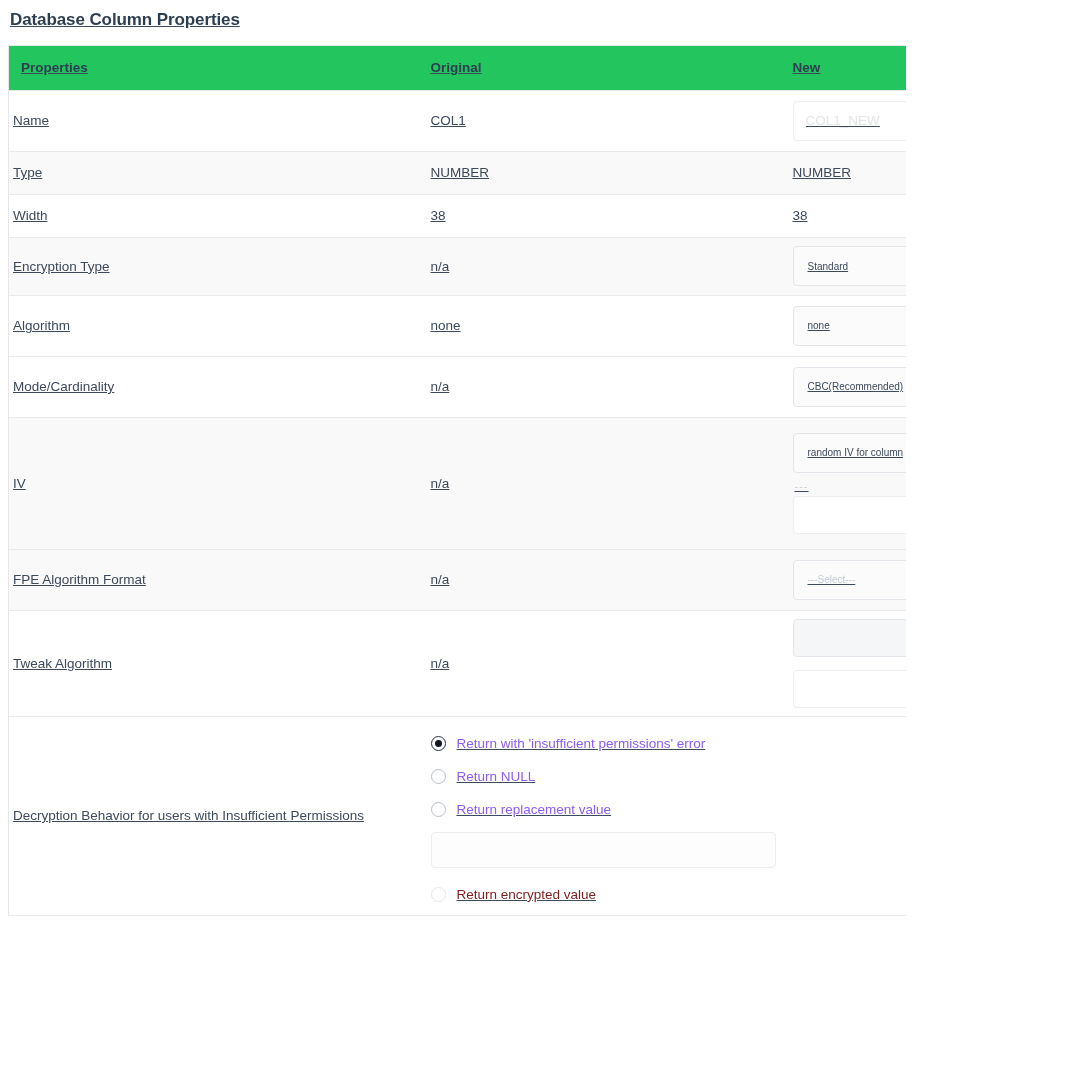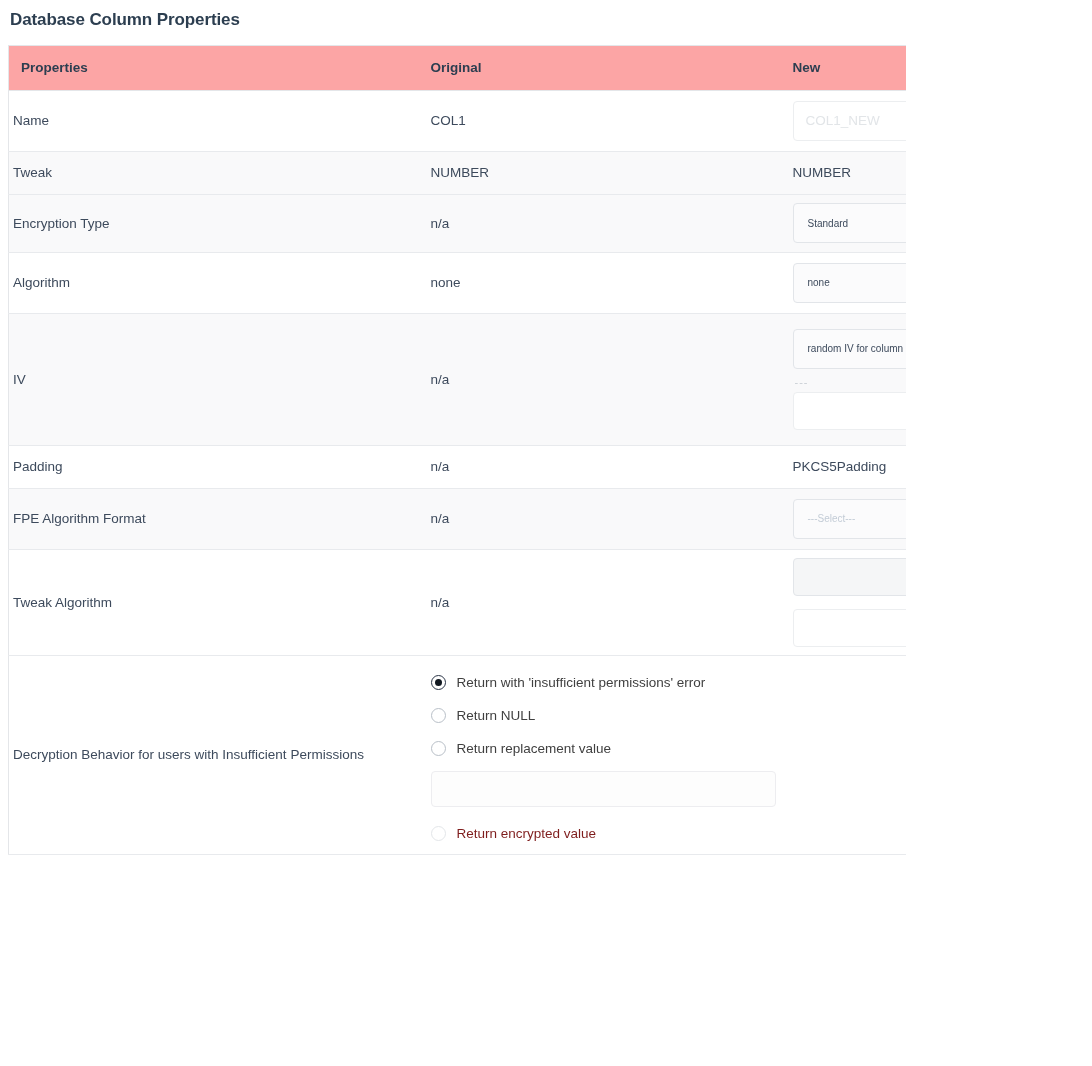--- a/index.html
+++ b/index.html
@@ -10,20 +10,21 @@
     background: #ffffff;
     font-family: "Liberation Sans", "DejaVu Sans", sans-serif;
     color: #3d4a5c;
   }
   .page {
     width: 906px;
     height: 1066px;
     position: relative;
     overflow: hidden;
     background: #ffffff;
+    text-decoration: underline;
   }
 
   .page-title {
     font-size: 17px;
     font-weight: bold;
     color: #2c3e50;
     padding: 8px 0 0 10px;
     letter-spacing: -0.1px;
     line-height: 1.4;
   }
@@ -39,21 +40,21 @@
   }
   .props-table tr { border-bottom: 1px solid #e8eaed; }
   .props-table th, .props-table td {
     text-align: left;
     vertical-align: middle;
     padding: 0 12px;
     font-size: 13.5px;
     color: #3d4a5c;
   }
   .props-table thead tr {
-    background: #fca5a5;
+    background: #22c55e;
     border-bottom: 1px solid #e4e6e9;
   }
   .props-table thead th {
     font-weight: bold;
     height: 45px;
     font-size: 13.5px;
     color: #2c3e50;
   }
   .col-prop  { width: 410px; }
   .col-orig  { width: 362px; }
@@ -171,21 +172,21 @@
   .radio-row.checked .radio-mark::after {
     content: "";
     position: absolute;
     left: 3px; top: 3px;
     width: 7px; height: 7px;
     border-radius: 50%;
     background: #111821;
   }
   .radio-row.disabled { cursor: default; }
   .radio-row.disabled .radio-mark { border-color: #e3e6e9; }
-  .radio-label { font-size: 13.5px; color: #404040; }
+  .radio-label { font-size: 13.5px; color: #8b5cf6; }
   .radio-row.disabled .radio-label { color: #7f1d1d; }
 
   .replacement-input {
     display: block;
     width: 345px;
     height: 36px;
     margin: 6px 0 10px 0;
     border: 1px solid #ededf0;
     border-radius: 4px;
     background: #fdfdfd;
@@ -219,25 +220,30 @@
 
       <tr class="plain" style="height:61px">
         <td class="prop-cell">Name</td>
         <td class="orig-cell">COL1</td>
         <td class="new-cell">
           <input class="text-input" type="text" placeholder="COL1_NEW" style="">
         </td>
       </tr>
 
       <tr class="striped" style="height:43px">
-        <td class="prop-cell">Tweak</td>
+        <td class="prop-cell">Type</td>
         <td class="orig-cell">NUMBER</td>
         <td class="new-cell">NUMBER</td>
       </tr>
 
+      <tr class="plain" style="height:43px">
+        <td class="prop-cell">Width</td>
+        <td class="orig-cell">38</td>
+        <td class="new-cell">38</td>
+      </tr>
 
       <tr class="striped" style="height:58px">
         <td class="prop-cell">Encryption Type</td>
         <td class="orig-cell">n/a</td>
         <td class="new-cell">
           <div class="select-box">
             <span>Standard</span>
             <span class="select-caret"></span>
           </div>
         </td>
@@ -248,39 +254,44 @@
         <td class="orig-cell">none</td>
         <td class="new-cell">
           <div class="select-box">
             <span>none</span>
             <span class="select-caret"></span>
           </div>
         </td>
       </tr>
 
 
+      <tr class="plain" style="height:61px">
+        <td class="prop-cell">Mode/Cardinality</td>
+        <td class="orig-cell">n/a</td>
+        <td class="new-cell">
+          <div class="select-box">
+            <span>CBC(Recommended)</span>
+            <span class="select-caret"></span>
+          </div>
+        </td>
+      </tr>
 
       <tr class="striped" style="height:132px">
         <td class="prop-cell">IV</td>
         <td class="orig-cell">n/a</td>
         <td class="new-cell">
           <div class="select-box">
             <span>random IV for column</span>
             <span class="select-caret"></span>
           </div>
           <div class="iv-sub-label">---</div>
           <input class="iv-text-input" type="text" style="">
         </td>
       </tr>
 
-      <tr class="plain" style="height:43px">
-        <td class="prop-cell">Padding</td>
-        <td class="orig-cell">n/a</td>
-        <td class="new-cell">PKCS5Padding</td>
-      </tr>
 
       <tr class="striped" style="height:61px">
         <td class="prop-cell">FPE Algorithm Format</td>
         <td class="orig-cell">n/a</td>
         <td class="new-cell">
           <div class="select-box placeholder-sel">
             <span>---Select---</span>
             <span class="select-caret"></span>
           </div>
         </td>

